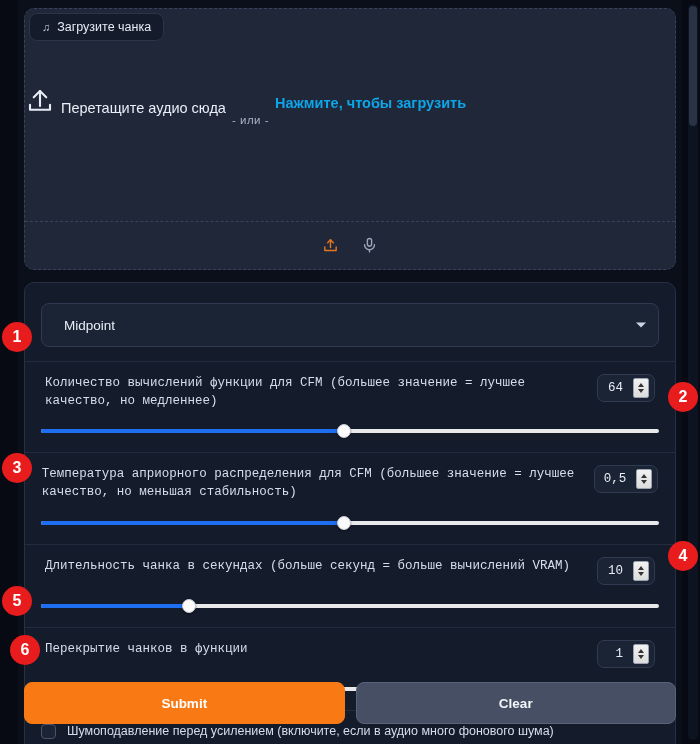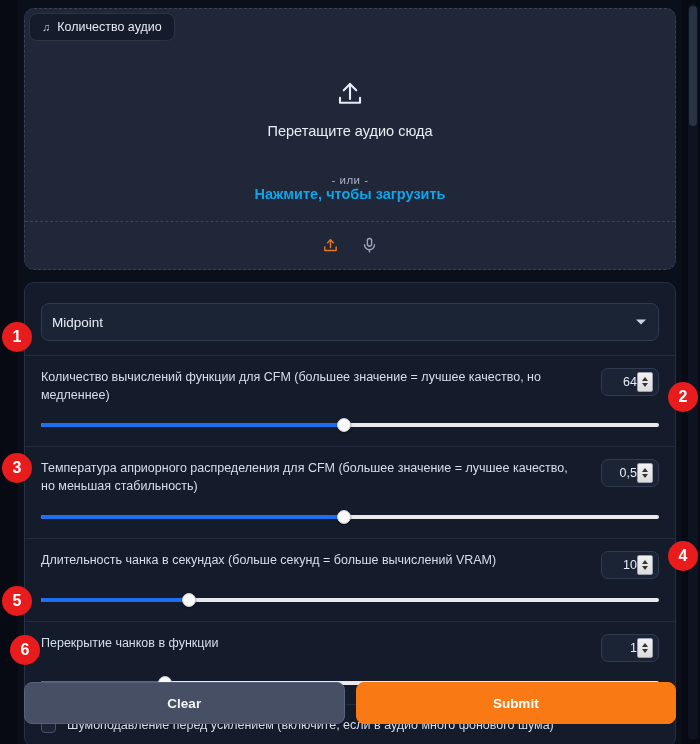--- a/index.html
+++ b/index.html
@@ -57,21 +57,21 @@
     border-radius: 8px;
     color: #e6ebf5;
     font-size: 12.5px;
     white-space: nowrap;
   }
   .note-icon { font-size: 11px; color: #c7d0e0; line-height: 1; }
 
   .upload-center {
     position: absolute;
     left: 0; right: 0; top: 70px;
-    display: flex; flex-direction: column; align-items: center; 
+    display: flex; align-items: center; gap: 6px;
     color: #e7ecf6;
   }
   .up-arrow-icon { display: block; }
   .drop-main {
     font-size: 14.5px; color: #e9eef7; margin-top: 10px;
   }
   .drop-or {
     font-size: 11.5px; color: #a8b2c5; letter-spacing: .5px; margin-top: 35px;
   }
   .drop-click {
@@ -103,52 +103,52 @@
 
   .field-label {
     font-size: 12.5px;
     color: #d7deeb;
     line-height: 1.45;
   }
 
   
   .dd-wrap { position: relative; margin-top: 8px; }
   .dropdown {
-    height: 38px;
+    height: 44px;
     background: #1b2434;
     border: 1px solid #303a51;
     border-radius: 8px;
     display: flex; align-items: center;
-    padding: 0 34px 0 10px;
+    padding: 0 34px 0 22px;
     color: #e8edf7;
     font-size: 13.5px;
   }
   .dd-chevron {
     position: absolute; right: 13px; top: 50%;
     transform: translateY(-50%);
     width: 0; height: 0;
     border-left: 5px solid transparent;
     border-right: 5px solid transparent;
     border-top: 5px solid #c9d3e3;
   }
 
   
   .slider-head {
-    display: flex; align-items: flex-start; justify-content: space-between; gap: 12px;
+    display: flex; align-items: flex-start; justify-content: center; gap: 12px; font-family: Liberation Mono, monospace;
   }
   .slider-head .field-label { flex: 1; max-width: 540px; }
 
   .stepper {
     flex: 0 0 auto;
     height: 28px;
     min-width: 58px;
     background: #1b2434;
     border: 1px solid #303a51;
     border-radius: 7px;
-    display: flex; align-items: center; gap: 0;
+    display: flex; align-items: center; gap: 10px;
     padding: 0 5px 0 9px;
   }
   .stepper .val {
     font-size: 12.5px; color: #e8edf7; margin-left: auto;
   }
   .spin {
     width: 16px; height: 20px;
     background: linear-gradient(#f2f2f2, #dcdcdc);
     border: 1px solid #9aa2b1;
     border-radius: 2px;
@@ -239,21 +239,21 @@
 
   <div class="gutter-left"></div>
   <div class="gutter-right"></div>
   <div class="scroll-track"></div>
   <div class="scroll-thumb"></div>
 
   <div class="upload-card">
 
     <div class="upload-tab">
       <span class="note-icon">♫</span>
-      <span>Количество аудио</span>
+      <span>Загрузите чанка</span>
     </div>
 
     <div class="upload-center">
       <span class="up-arrow-icon">
         <svg width="30" height="30" viewBox="0 0 24 24" fill="none" stroke="#e7ecf6" stroke-width="1.7" stroke-linecap="round" stroke-linejoin="round">
           <path d="M12 16V4"></path>
           <path d="M7 9l5-5 5 5"></path>
           <path d="M4 15v4h16v-4"></path>
         </svg>
       </span>
@@ -363,22 +363,22 @@
       </div>
     </div>
 
     <div class="check-row">
       <span class="checkbox"></span>
       <span class="check-label">Шумоподавление перед усилением (включите, если в аудио много фонового шума)</span>
     </div>
   </div>
 
   <div class="actions">
+    <div class="btn btn-submit">Submit</div>
     <div class="btn btn-clear">Clear</div>
-    <div class="btn btn-submit">Submit</div>
   </div>
 
   <div class="badge" style="left:2px;  top:322px;">1</div>
   <div class="badge" style="left:668px; top:382px;">2</div>
   <div class="badge" style="left:2px;  top:453px;">3</div>
   <div class="badge" style="left:668px; top:541px;">4</div>
   <div class="badge" style="left:2px;  top:586px;">5</div>
   <div class="badge" style="left:10px; top:635px;">6</div>
 
 </div>

